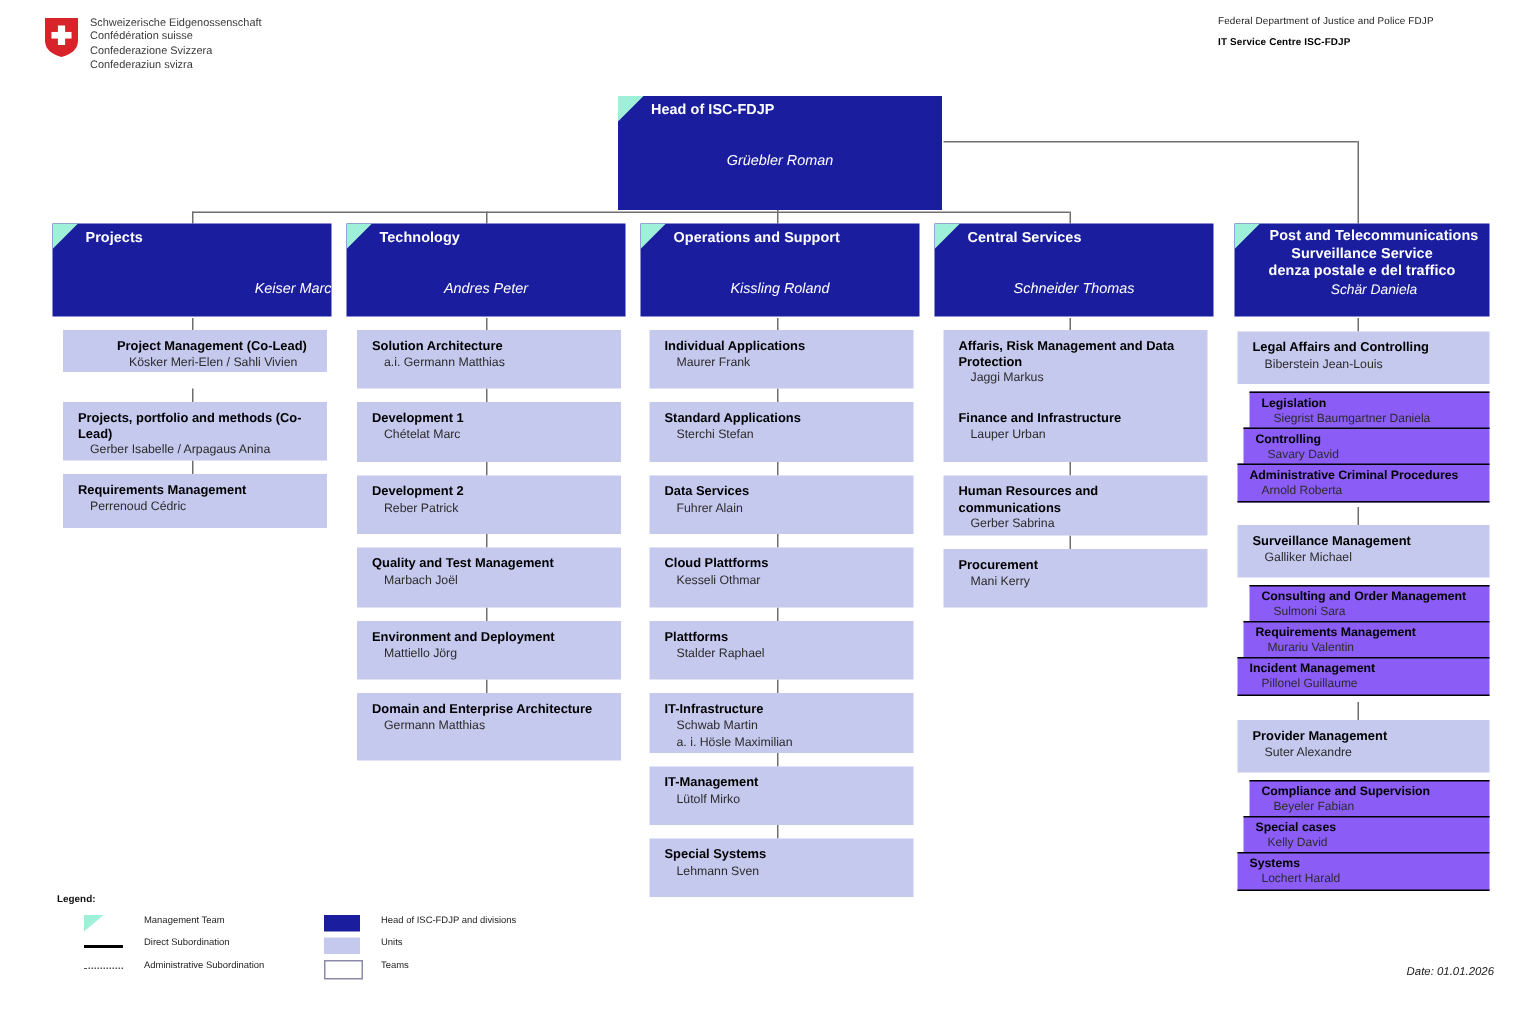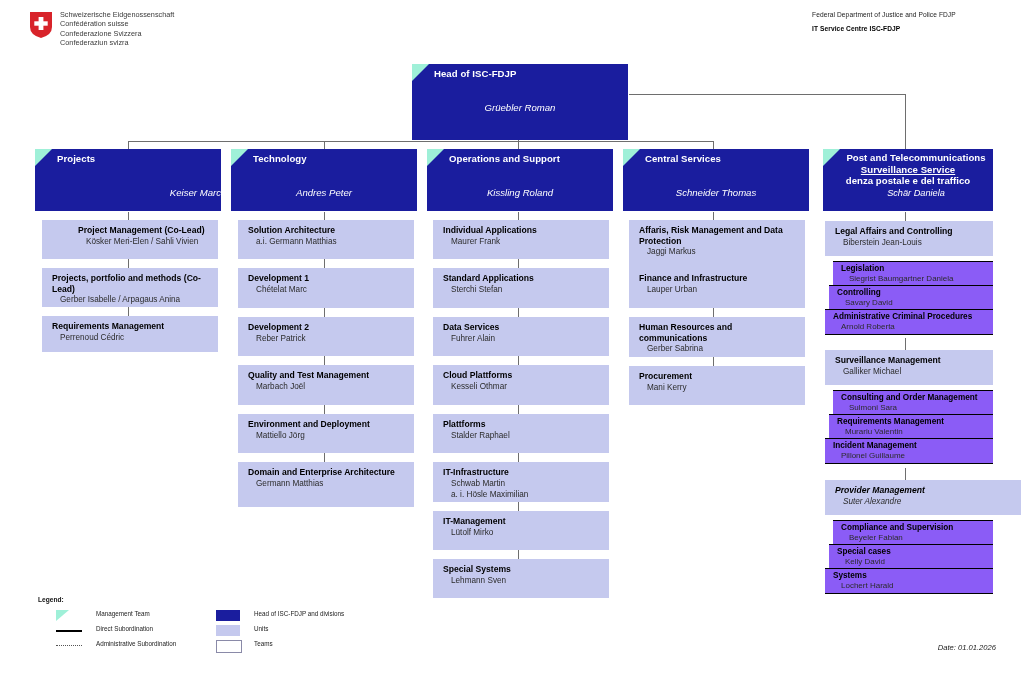--- a/index.html
+++ b/index.html
@@ -162,26 +162,26 @@
 
   <div class="nodebox navy" style="left:623px;top:149px;width:186px;height:62px;">
     <div class="corner"></div>
     <div class="title">Central Services</div>
     <div class="person" style="top:38px;">Schneider Thomas</div>
   </div>
 
   <div class="nodebox navy ptss" style="left:823px;top:149px;width:170px;height:62px;">
     <div class="corner"></div>
     <div class="title">Post and Telecommunications</div>
-    <div class="title" style="padding-top:0;padding-left:4px;text-decoration:underline;">Surveillance Service</div>
+    <div class="title" style="padding-top:0;padding-left:4px;">Surveillance Service</div>
     <div class="title" style="padding-top:0;padding-left:4px;">denza postale e del traffico</div>
     <div class="person">Schär Daniela</div>
   </div>
 
-  <div class="nodebox unit" style="left:42px;top:220px;width:176px;height:39px;padding-left:36px;">
+  <div class="nodebox unit" style="left:42px;top:220px;width:176px;height:28px;padding-left:36px;">
     <div class="u-title">Project Management (Co-Lead)</div>
     <div class="u-person">Kösker Meri-Elen / Sahli Vivien</div>
   </div>
   <div class="nodebox unit" style="left:42px;top:268px;width:176px;height:39px;">
     <div class="u-title">Projects, portfolio and methods (Co-Lead)</div>
     <div class="u-person">Gerber Isabelle / Arpagaus Anina</div>
   </div>
   <div class="nodebox unit" style="left:42px;top:316px;width:176px;height:36px;">
     <div class="u-title">Requirements Management</div>
     <div class="u-person">Perrenoud Cédric</div>
@@ -290,21 +290,21 @@
   </div>
   <div class="nodebox team" style="left:829px;top:414px;width:164px;">
     <div class="t-title">Requirements Management</div>
     <div class="t-person">Murariu Valentin</div>
   </div>
   <div class="nodebox team last" style="left:825px;top:438px;width:168px;">
     <div class="t-title">Incident Management</div>
     <div class="t-person">Pillonel Guillaume</div>
   </div>
 
-  <div class="nodebox unit" style="left:825px;top:480px;width:196px;height:35px;font-style:italic;">
+  <div class="nodebox unit" style="left:825px;top:480px;width:168px;height:35px;">
     <div class="u-title">Provider Management</div>
     <div class="u-person">Suter Alexandre</div>
   </div>
   <div class="nodebox team" style="left:833px;top:520px;width:160px;">
     <div class="t-title">Compliance and Supervision</div>
     <div class="t-person">Beyeler Fabian</div>
   </div>
   <div class="nodebox team" style="left:829px;top:544px;width:164px;">
     <div class="t-title">Special cases</div>
     <div class="t-person">Kelly David</div>

